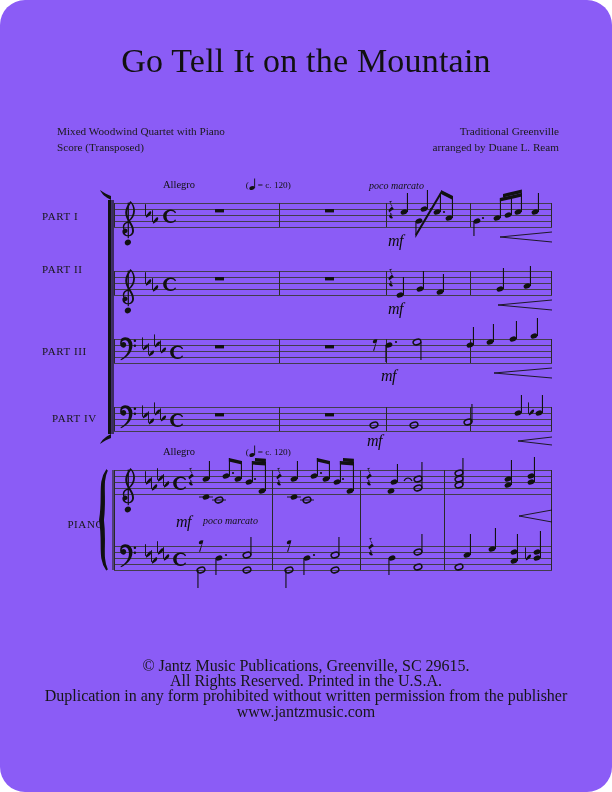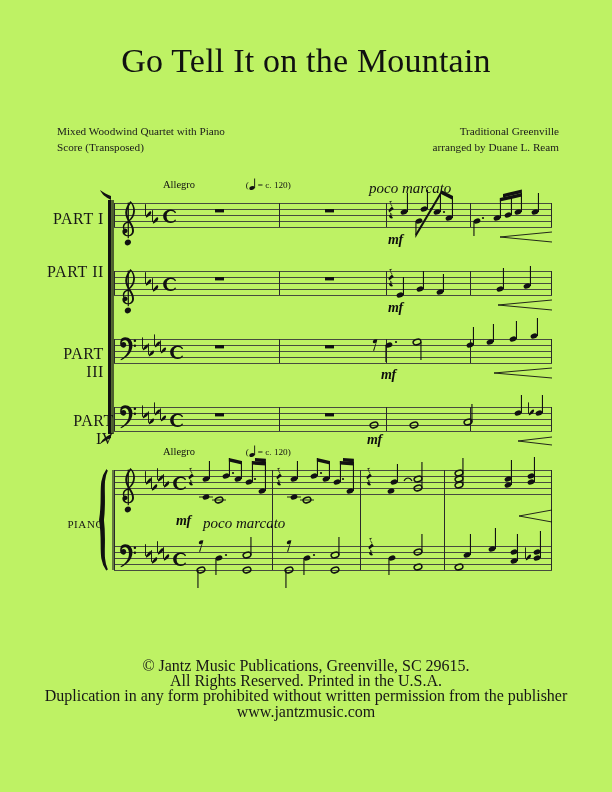--- a/index.html
+++ b/index.html
@@ -14,21 +14,22 @@
     position: relative;
     font-family: "Liberation Serif", "DejaVu Serif", serif;
     color: #1a1a1a;
     overflow: hidden;
   }
   .page {
     position: absolute;
     left: 0; top: 0;
     width: 612px;
     height: 792px;
-    background: #bef264;
+    background: #8b5cf6;
+    border-radius: 25px;
   }
 
   
   .title {
     position: absolute;
     left: 0; top: 42px;
     width: 612px;
     text-align: center;
     font-size: 34px;
     font-weight: 400;
@@ -59,23 +60,23 @@
     left: 0; top: 0;
     width: 612px;
     height: 792px;
     pointer-events: none;
   }
   .score svg { display: block; }
 
   
   .part-label {
     position: absolute;
-    font-size: 16px;
+    font-size: 11px;
     letter-spacing: 0.6px;
-    text-align: right;
+    text-align: left;
     width: 62px;
     color: #171717;
   }
   .piano-label {
     position: absolute;
     font-size: 11px;
     letter-spacing: 0.6px;
     text-align: right;
     width: 62px;
     color: #171717;
@@ -84,31 +85,31 @@
   
   .tempo {
     position: absolute;
     font-size: 10.5px;
     white-space: nowrap;
     color: #111;
   }
   .tempo .eqn { font-size: 9.2px; padding-left: 48px; }
   .expr {
     position: absolute;
-    font-size: 15px;
+    font-size: 10px;
     font-style: italic;
     white-space: nowrap;
     color: #111;
   }
   .dyn {
     position: absolute;
     font-family: "Liberation Serif", "DejaVu Serif", serif;
     font-style: italic;
-    font-weight: 700;
-    font-size: 14px;
+    font-weight: 400;
+    font-size: 16px;
     letter-spacing: -0.5px;
     color: #0d0d0d;
   }
 
   
   .footer {
     position: absolute;
     left: 0;
     top: 658px;
     width: 612px;

